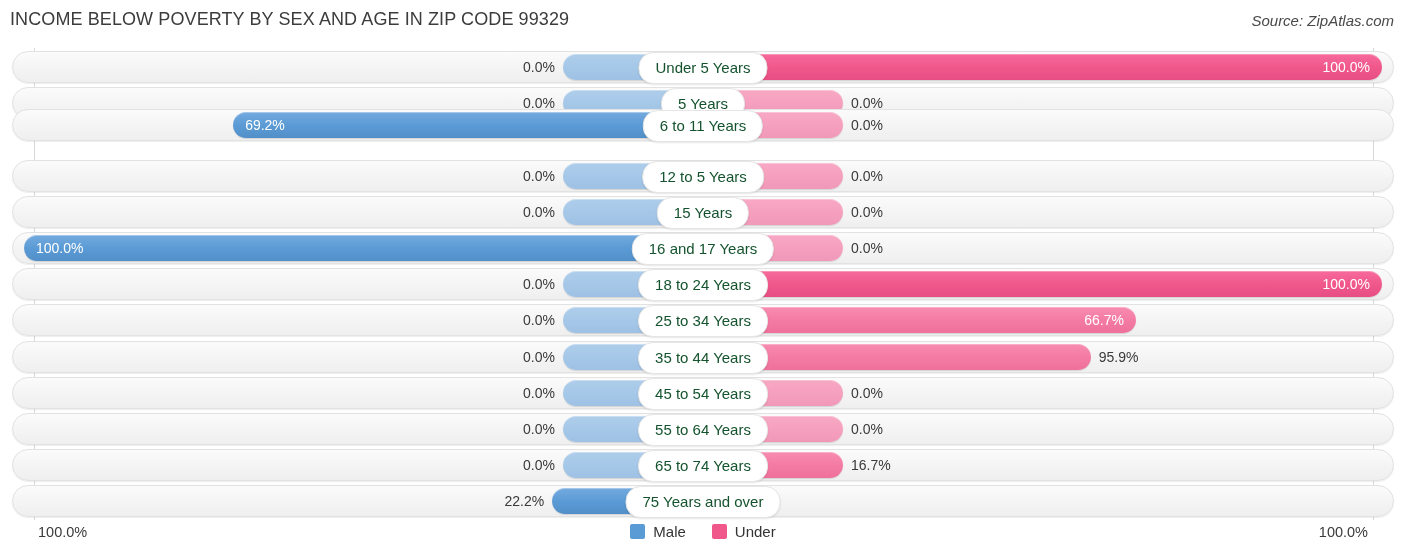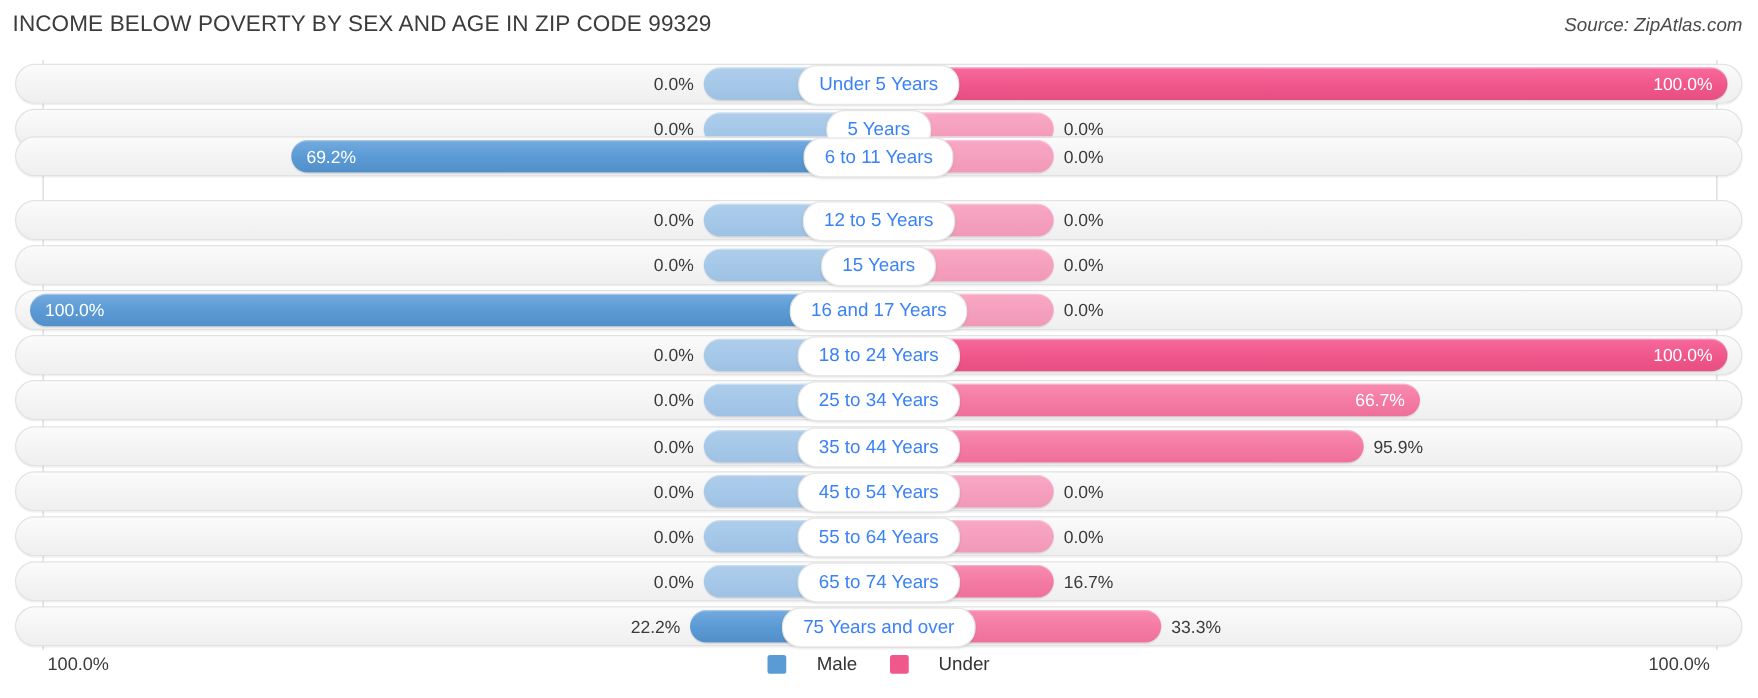--- a/index.html
+++ b/index.html
@@ -123,21 +123,21 @@
   .pill {
     position: absolute;
     top: 1px;
     height: 30px;
     line-height: 30px;
     padding: 0 16px;
     border-radius: 15px;
     background: #ffffff;
     border: 1px solid #e6e6e6;
     font-size: 15px;
-    color: #3b82f6;
+    color: #14532d;
     white-space: nowrap;
     text-align: center;
     transform: translateX(-50%);
     left: 691px;
     box-shadow: 0 1px 2px rgba(0,0,0,0.10);
     z-index: 5;
   }
 
   
   .footer {
@@ -163,21 +163,21 @@
     top: 2px;
     width: 1406px;
     display: flex;
     justify-content: center;
     align-items: center;
     gap: 26px;
   }
   .legend-item {
     display: flex;
     align-items: center;
-    gap: 24px;
+    gap: 8px;
     font-size: 15px;
     color: #333333;
   }
   .swatch {
     width: 15px;
     height: 15px;
     border-radius: 2px;
     display: inline-block;
   }
 </style>
@@ -309,23 +309,20 @@
       </div>
       <div class="bar female mid" style="width: 140px; left: 691px;">
         <span class="val outside-right">16.7%</span>
       </div>
       <div class="pill">65 to 74 Years</div>
     </div>
     <div class="row" style="top: 437.4px;">
       <div class="track"></div>
       <div class="bar male" style="width: 150.738px; left: 540.262px;">
         <span class="val outside-left">22.2%</span>
-      </div>
-      <div class="bar female mid" style="width: 226.107px; left: 691px;">
-        <span class="val outside-right">33.3%</span>
       </div>
       <div class="pill">75 Years and over</div>
     </div>
   </div>
 
 <div class="footer">
   <div class="axis-label left">100.0%</div>
   <div class="axis-label right">100.0%</div>
   <div class="legend" id="legend">
       <div class="legend-item">

